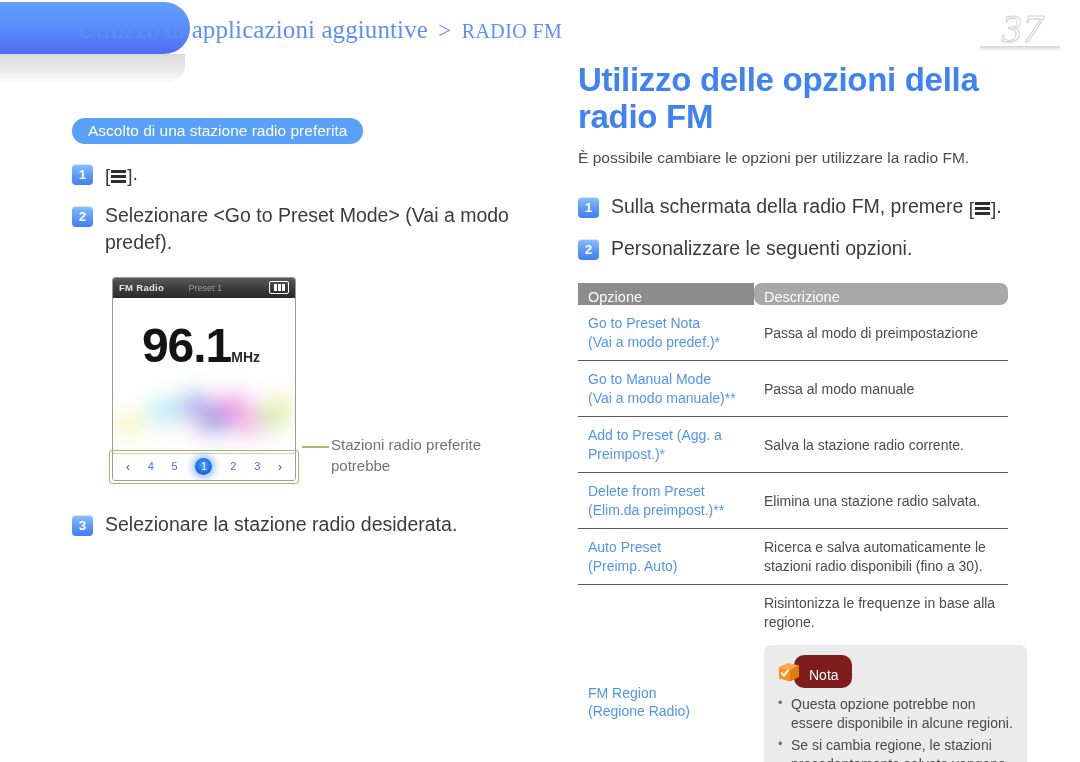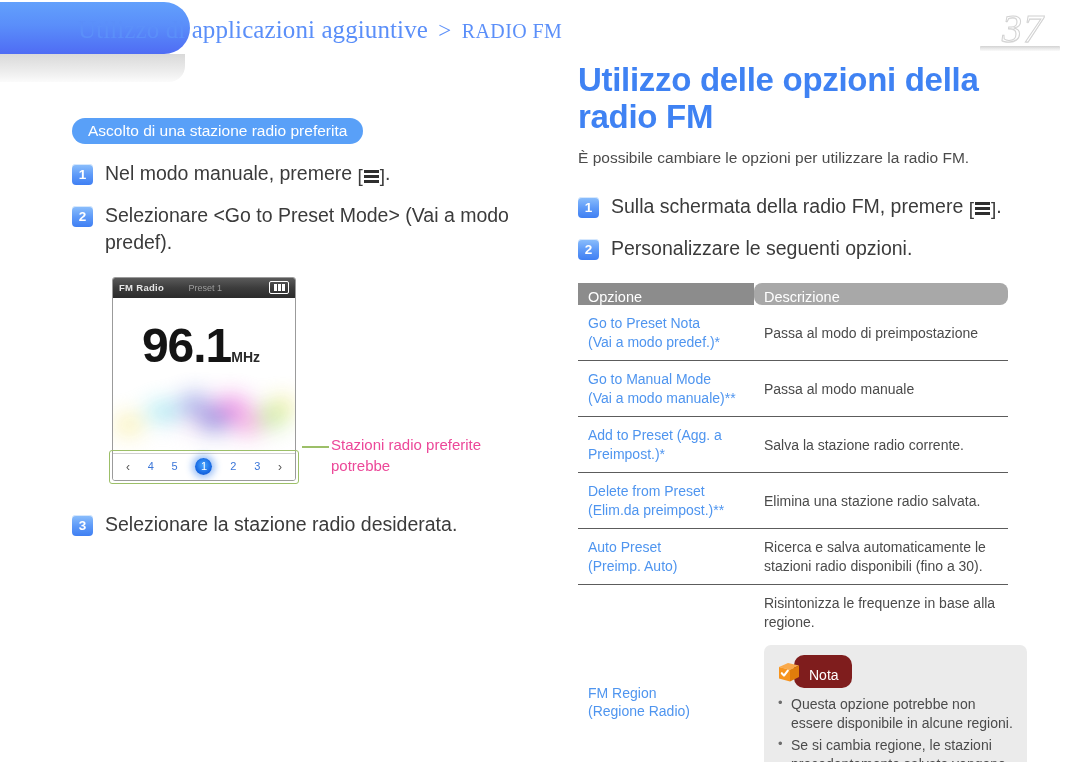--- a/index.html
+++ b/index.html
@@ -304,21 +304,21 @@
     white-space: nowrap;
   }
   .callout-line {
     width: 27px;
     height: 1.5px;
     background: #9cbf68;
     margin-top: 11px;
   }
   .callout-text {
     font-size: 15px;
-    color: #ec4899;
+    color: #737373;
     line-height: 1.35;
     margin-left: 2px;
   }
 
   
   .page-title {
     font-size: 33px;
     font-weight: bold;
     color: #3f82f3;
     line-height: 1.12;
@@ -428,21 +428,21 @@
 <div class="page-number">37</div>
 <div class="page-number-rule"></div>
 
 <div class="col-left">
 
   <div class="section-pill">Ascolto di una stazione radio preferita</div>
 
   <div class="step">
     <div class="step-badge">1</div>
     <div class="step-text step-text-lg">
-      <span>Nel modo manuale, premere </span><span class="key-menu">
+      <span class="key-menu">
           <span class="brk">[</span>
           <span class="bars"></span>
           <span class="brk">]</span>
         </span><span>.</span>
     </div>
   </div>
 
   <div class="step">
     <div class="step-badge">2</div>
     <div class="step-text step-text-lg">Selezionare &lt;Go to Preset Mode&gt; (Vai a modo predef).</div>

